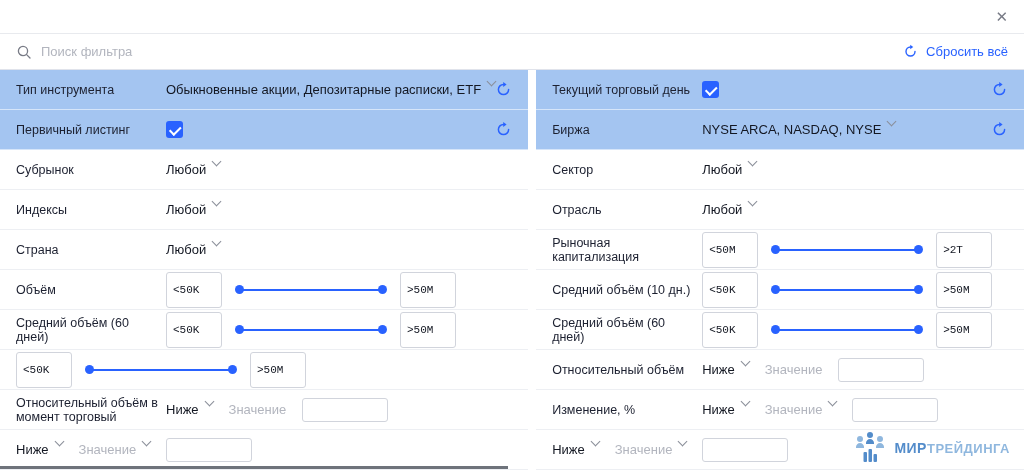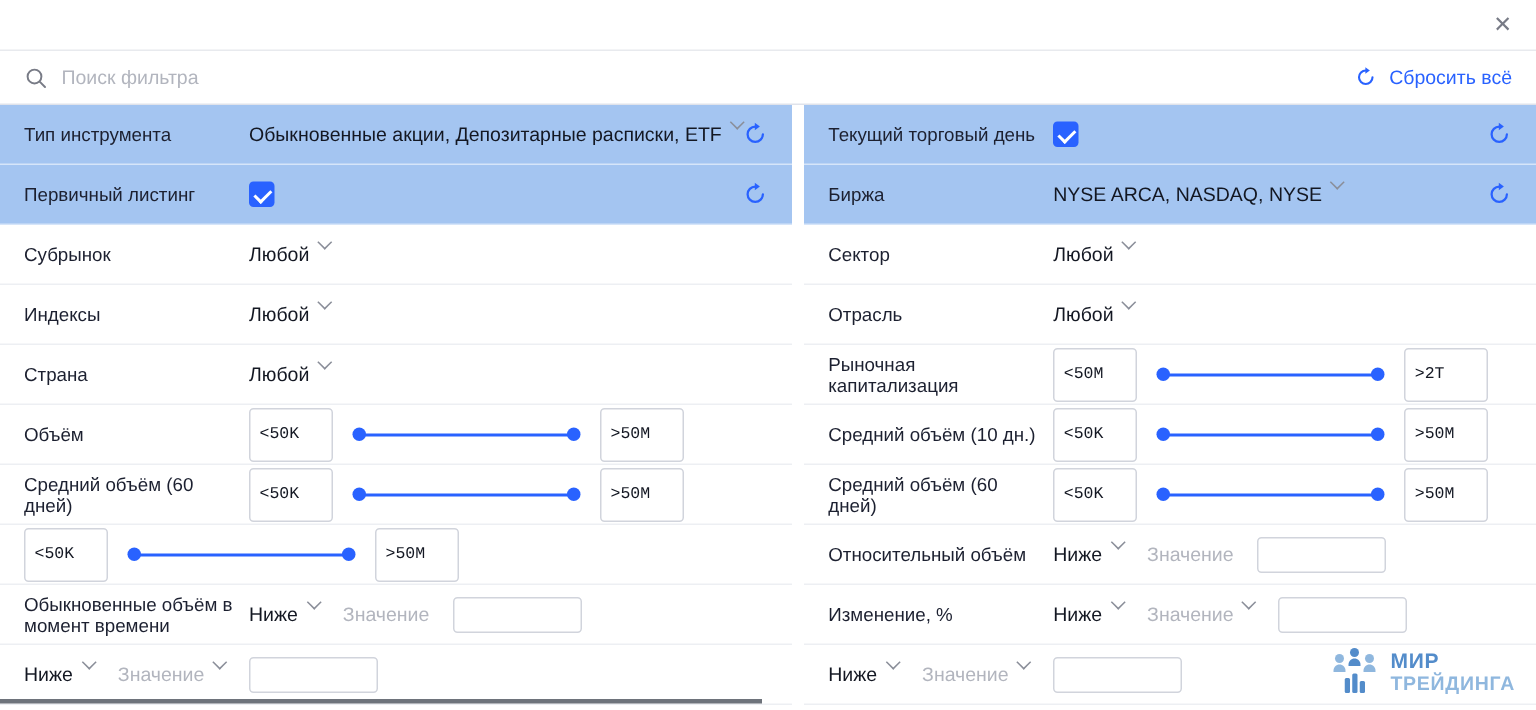--- a/index.html
+++ b/index.html
@@ -48,21 +48,21 @@
   .slider .dot { position: absolute; top: 2.5px; width: 9px; height: 9px; border-radius: 50%; background: #2962ff; cursor: grab; }
   .slider .dot-l { left: 0; }
   .slider .dot-r { right: 0; }
 
   .vinput { width: 86px; height: 24px; border: 1px solid #d1d4dc; border-radius: 3px; font-size: 12px; font-family: "Liberation Sans", sans-serif; color: #131722; padding: 0 6px; outline: none; flex: none; }
 
   .reset { margin-left: auto; flex: none; cursor: pointer; display: flex; align-items: center; }
 
   
   .watermark { position: absolute; right: 14px; bottom: 8px; display: flex; align-items: center; gap: 8px; opacity: 0.95; pointer-events: none; }
-  .wm-text { display: flex; flex-direction: column; line-height: 15px; }
+  .wm-text { display: flex; flex-direction: row; line-height: 15px; }
   .wm-line1 { font-size: 14px; font-weight: bold; color: #4a86c8; letter-spacing: 0.5px; }
   .wm-line2 { font-size: 13px; font-weight: bold; color: #8ab4dd; letter-spacing: 0.5px; }
 
   .bottom-edge { position: absolute; left: 0; bottom: 4px; width: 508px; height: 3px; background: #555a64; opacity: 0.85; }
 </style>
 </head>
 <body>
 
 <div class="app">
 
@@ -174,21 +174,21 @@
             <input class="rinput" value="&lt;50K" style="">
             <div class="slider">
               <div class="track"></div>
               <div class="dot dot-l"></div>
               <div class="dot dot-r"></div>
             </div>
             <input class="rinput" value="&gt;50M" style="">
           </div>
         </div>
         <div class="frow">
-          <div class="flabel">Обыкновенные объём в момент времени</div>
+          <div class="flabel">Относительный объём в момент торговый</div>
           <div class="fcontrols">
             <div class="dd">
               <span class="ddtext">Ниже</span>
               <span class="chev"></span>
             </div>
             <span class="ph-label">Значение</span>
             <input class="vinput" style="">
           </div>
         </div>
         <div class="frow">

